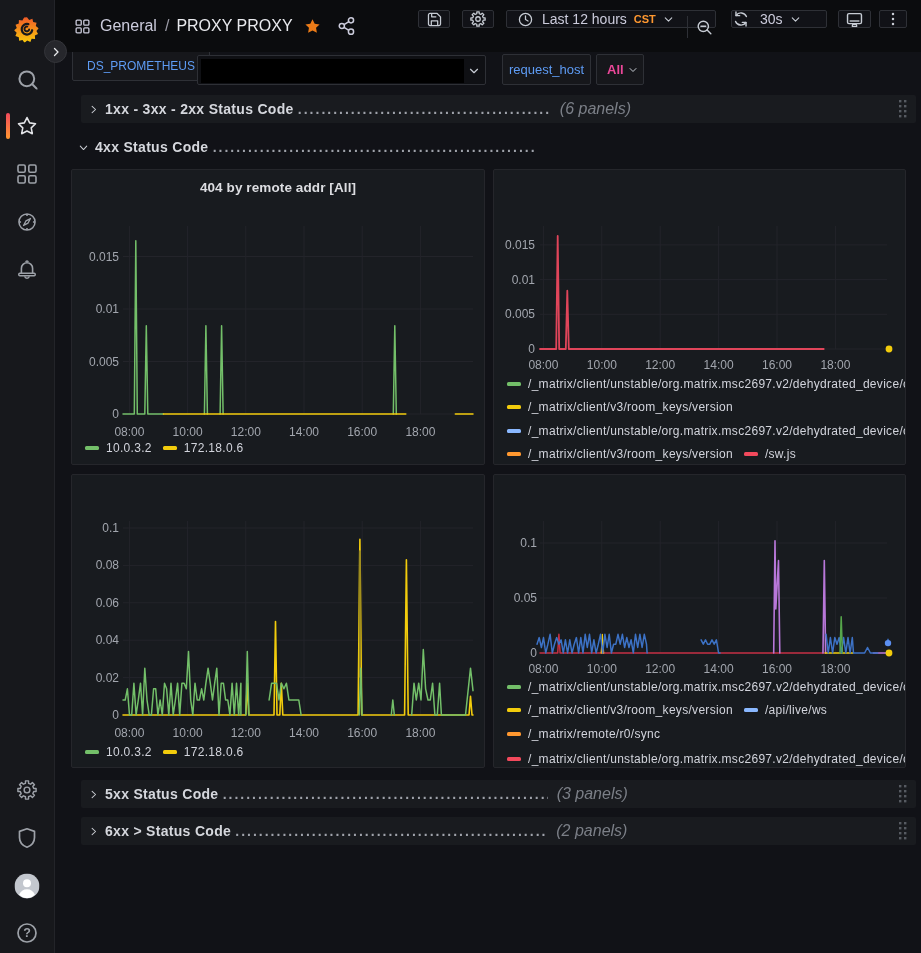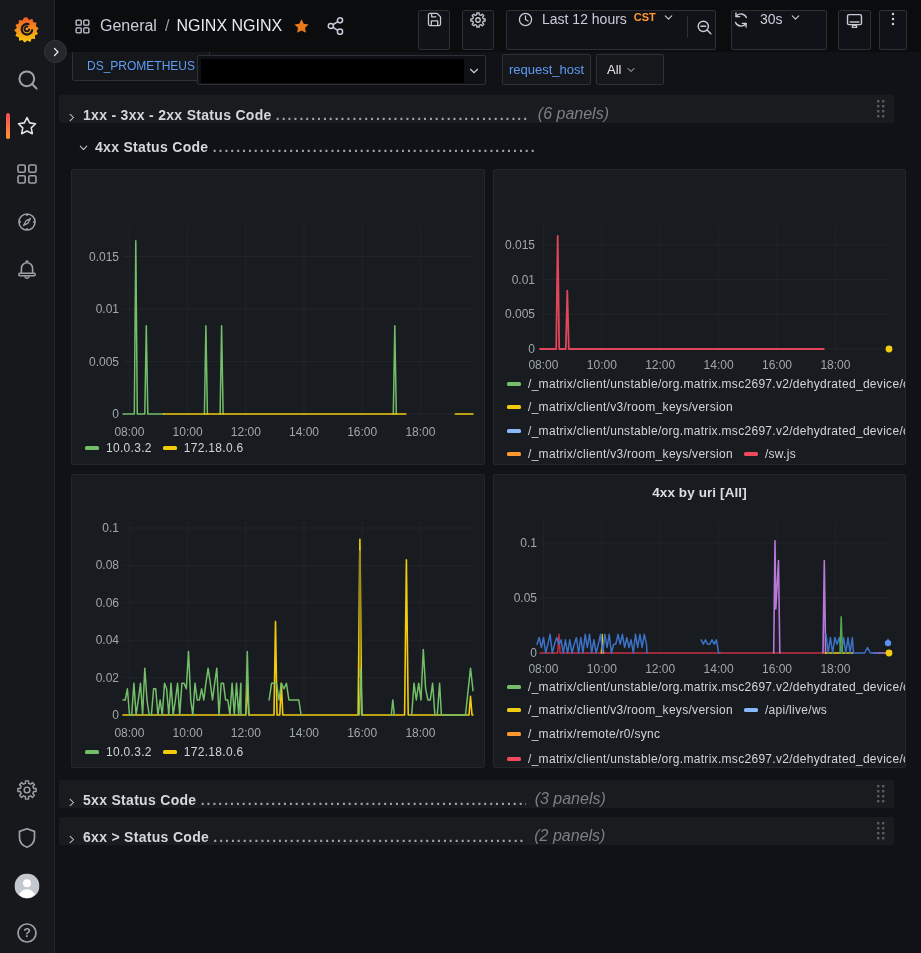--- a/index.html
+++ b/index.html
@@ -6,29 +6,29 @@
 .abs { position:absolute; }
 
 #sidebar { position:fixed; left:0; top:0; width:55px; height:953px; background:#17181c;
   border-right:1px solid #232429; z-index:5; }
 .sbi { position:absolute; left:50%; transform:translate(-50%,-50%); display:flex; }
 #expandbtn { position:fixed; left:44px; top:40px; width:23px; height:23px; border-radius:50%;
   background:#26272c; border:1px solid #35363b; z-index:9; display:flex; align-items:center; justify-content:center; }
 
 #navbar { position:fixed; left:55px; top:0; width:866px; height:52px; background:#0b0c0e; z-index:4;
   display:flex; align-items:center; }
-.navbtn { height:40px; background:#111217; border:1px solid #2e3036; border-radius:2px;
-  display:flex; justify-content:center; color:#c7ccd4; }
+.navbtn { height:18px; background:#111217; border:1px solid #2e3036; border-radius:2px;
+  display:flex; align-items:center; justify-content:center; color:#c7ccd4; }
 .btxt { font-size:14px; color:#ccccdc; font-weight:500; }
 
 .varlabel { position:absolute; height:31px; background:#16171b; border:1px solid #2e3036; border-radius:2px;
   display:flex; align-items:center; padding:0 10px; font-size:13px; font-weight:500; color:#5e9cf5; }
 
-.rowhdr { position:absolute; left:59px; width:835px; height:28px; background:#191b1f; border-radius:2px;
-  display:flex; align-items:flex-end; color:#d5d7dd; }
+.rowhdr { position:absolute; left:81px; width:835px; height:28px; background:#191b1f; border-radius:2px;
+  display:flex; align-items:center; color:#d5d7dd; }
 .rowtitle { font-size:14px; font-weight:700; letter-spacing:0.3px; white-space:nowrap; }
 .rowdots { overflow:hidden; white-space:nowrap; font-size:14px; font-weight:700; letter-spacing:2px;
   color:#9fa2aa; flex:0 0 auto; }
 .pcount { font-style:italic; font-size:16px; color:#7b7f87; margin-left:9px; white-space:nowrap; }
 .rchev { width:24px; display:flex; justify-content:center; align-items:center; }
 
 .panel { position:absolute; background:#181b1f; border:1px solid #25262b; border-radius:2px; overflow:hidden; }
 .ptitle { position:absolute; top:0; left:0; right:0; height:35px; display:flex; align-items:center;
   justify-content:center; font-size:13.5px; font-weight:700; color:#dcdde1; letter-spacing:0.1px; }
 .ax { font-family:"Liberation Sans",sans-serif; font-size:12px; fill:#a2a6ae; }
@@ -124,21 +124,21 @@
   <div style="margin-left:19px;display:flex;align-items:center">
       <svg width="17" height="17" viewBox="0 0 24 24" fill="none">
         <rect x="3" y="3" width="7.2" height="7.2" rx="1.4" stroke="#ccccdc" stroke-width="1.8"></rect>
         <rect x="13.8" y="3" width="7.2" height="7.2" rx="1.4" stroke="#ccccdc" stroke-width="1.8"></rect>
         <rect x="3" y="13.8" width="7.2" height="7.2" rx="1.4" stroke="#ccccdc" stroke-width="1.8"></rect>
         <rect x="13.8" y="13.8" width="7.2" height="7.2" rx="1.4" stroke="#ccccdc" stroke-width="1.8"></rect>
       </svg>
     </div>
   <span style="margin-left:9px;font-size:16px;color:#ccccdc">General</span>
   <span style="margin-left:8px;font-size:16px;color:#9a9aa5">/</span>
-  <span style="margin-left:7px;font-size:16px;color:#e9eaee">NGINX NGINX</span>
+  <span style="margin-left:7px;font-size:16px;color:#e9eaee">PROXY PROXY</span>
   <span style="margin-left:11px;display:flex">
       <svg width="17" height="17" viewBox="0 0 24 24">
         <polygon points="12,1.8 15.1,8 22,9 17,13.8 18.2,20.8 12,17.5 5.8,20.8 7,13.8 2,9 8.9,8" fill="#eb7b18"></polygon>
       </svg>
     </span>
   <span style="margin-left:16px;display:flex">
       <svg width="20" height="20" viewBox="0 0 24 24" fill="none">
         <circle cx="16.8" cy="5.2" r="3.1" stroke="#ccccdc" stroke-width="1.8"></circle>
         <circle cx="5.8" cy="12" r="3.1" stroke="#ccccdc" stroke-width="1.8"></circle>
         <circle cx="16.8" cy="18.8" r="3.1" stroke="#ccccdc" stroke-width="1.8"></circle>
@@ -214,21 +214,21 @@
 <div class="varlabel" style="left:72px;top:50px;width:138px;justify-content:center;font-size:12px;font-weight:400">DS_PROMETHEUS</div>
 <div class="abs" style="left:197px;top:55px;width:289px;height:30px;background:#0f1014;border:1px solid #2e3036;border-radius:2px">
   <div class="abs" style="left:3px;top:3px;width:263px;height:24px;background:#000"></div>
   <span style="position:absolute;left:269px;top:8px;display:flex">
       <svg width="14" height="14" viewBox="0 0 24 24" fill="none">
         <path d="M6 9l6 6 6-6" stroke="#c7ccd4" stroke-width="2" stroke-linecap="round" stroke-linejoin="round"></path>
       </svg>
     </span>
 </div>
 <div class="varlabel" style="left:502px;top:54px;width:89px;justify-content:center">request_host</div>
-<div class="varlabel" style="left:596px;top:54px;width:68px;color:#e5e5e5;font-weight:400">All&nbsp;<span style="display:flex">
+<div class="varlabel" style="left:596px;top:54px;width:48px;color:#ec4899;font-weight:700">All&nbsp;<span style="display:flex">
       <svg width="12" height="12" viewBox="0 0 24 24" fill="none">
         <path d="M6 9l6 6 6-6" stroke="#c7ccd4" stroke-width="2" stroke-linecap="round" stroke-linejoin="round"></path>
       </svg>
     </span></div>
 
 <div class="rowhdr" style="top:95px">
   <span class="rchev">
       <svg width="11" height="11" viewBox="0 0 24 24" fill="none">
         <path d="M9 5l7.5 7-7.5 7" stroke="#c9ccd2" stroke-width="2.2" stroke-linecap="round" stroke-linejoin="round"></path>
       </svg>
@@ -251,20 +251,21 @@
   <span class="rchev">
       <svg width="11" height="11" viewBox="0 0 24 24" fill="none">
         <path d="M5 9l7 7.5 7-7.5" stroke="#c9ccd2" stroke-width="2.2" stroke-linecap="round" stroke-linejoin="round"></path>
       </svg>
     </span>
   <span class="rowtitle">4xx Status Code&nbsp;</span>
   <span class="rowdots" style="width:323px">........................................................................................................................</span>
 </div>
 
 <div class="panel" style="left:71px;top:169px;width:414px;height:296px">
+  <div class="ptitle">404 by remote addr [All]</div>
   <svg width="414" height="296" viewBox="0 0 414 296">
       <line x1="51" y1="244" x2="401" y2="244" stroke="#23242a" stroke-width="1"></line>
       <line x1="51" y1="191.5" x2="401" y2="191.5" stroke="#23242a" stroke-width="1"></line>
       <line x1="51" y1="139" x2="401" y2="139" stroke="#23242a" stroke-width="1"></line>
       <line x1="51" y1="86.5" x2="401" y2="86.5" stroke="#23242a" stroke-width="1"></line>
       <line x1="57.4" y1="56" x2="57.4" y2="244" stroke="#23242a" stroke-width="1"></line>
       <line x1="115.6" y1="56" x2="115.6" y2="244" stroke="#23242a" stroke-width="1"></line>
       <line x1="173.8" y1="56" x2="173.8" y2="244" stroke="#23242a" stroke-width="1"></line>
       <line x1="232" y1="56" x2="232" y2="244" stroke="#23242a" stroke-width="1"></line>
       <line x1="290.2" y1="56" x2="290.2" y2="244" stroke="#23242a" stroke-width="1"></line>
@@ -391,21 +392,20 @@
         <span class="sw" style="background:#73bf69"></span>
         <span class="lt">10.0.3.2</span>
       </span>
       <span class="li ">
         <span class="sw" style="background:#f2cc0c"></span>
         <span class="lt">172.18.0.6</span>
       </span>
     </div>
 </div>
 <div class="panel" style="left:493px;top:474px;width:413px;height:294px">
-  <div class="ptitle">4xx by uri [All]</div>
   <svg width="413" height="294" viewBox="0 0 413 294">
       <line x1="46" y1="178" x2="393" y2="178" stroke="#23242a" stroke-width="1"></line>
       <line x1="46" y1="123" x2="393" y2="123" stroke="#23242a" stroke-width="1"></line>
       <line x1="46" y1="68" x2="393" y2="68" stroke="#23242a" stroke-width="1"></line>
       <line x1="49.4" y1="46" x2="49.4" y2="178" stroke="#23242a" stroke-width="1"></line>
       <line x1="107.8" y1="46" x2="107.8" y2="178" stroke="#23242a" stroke-width="1"></line>
       <line x1="166.2" y1="46" x2="166.2" y2="178" stroke="#23242a" stroke-width="1"></line>
       <line x1="224.6" y1="46" x2="224.6" y2="178" stroke="#23242a" stroke-width="1"></line>
       <line x1="283" y1="46" x2="283" y2="178" stroke="#23242a" stroke-width="1"></line>
       <line x1="341.4" y1="46" x2="341.4" y2="178" stroke="#23242a" stroke-width="1"></line>

